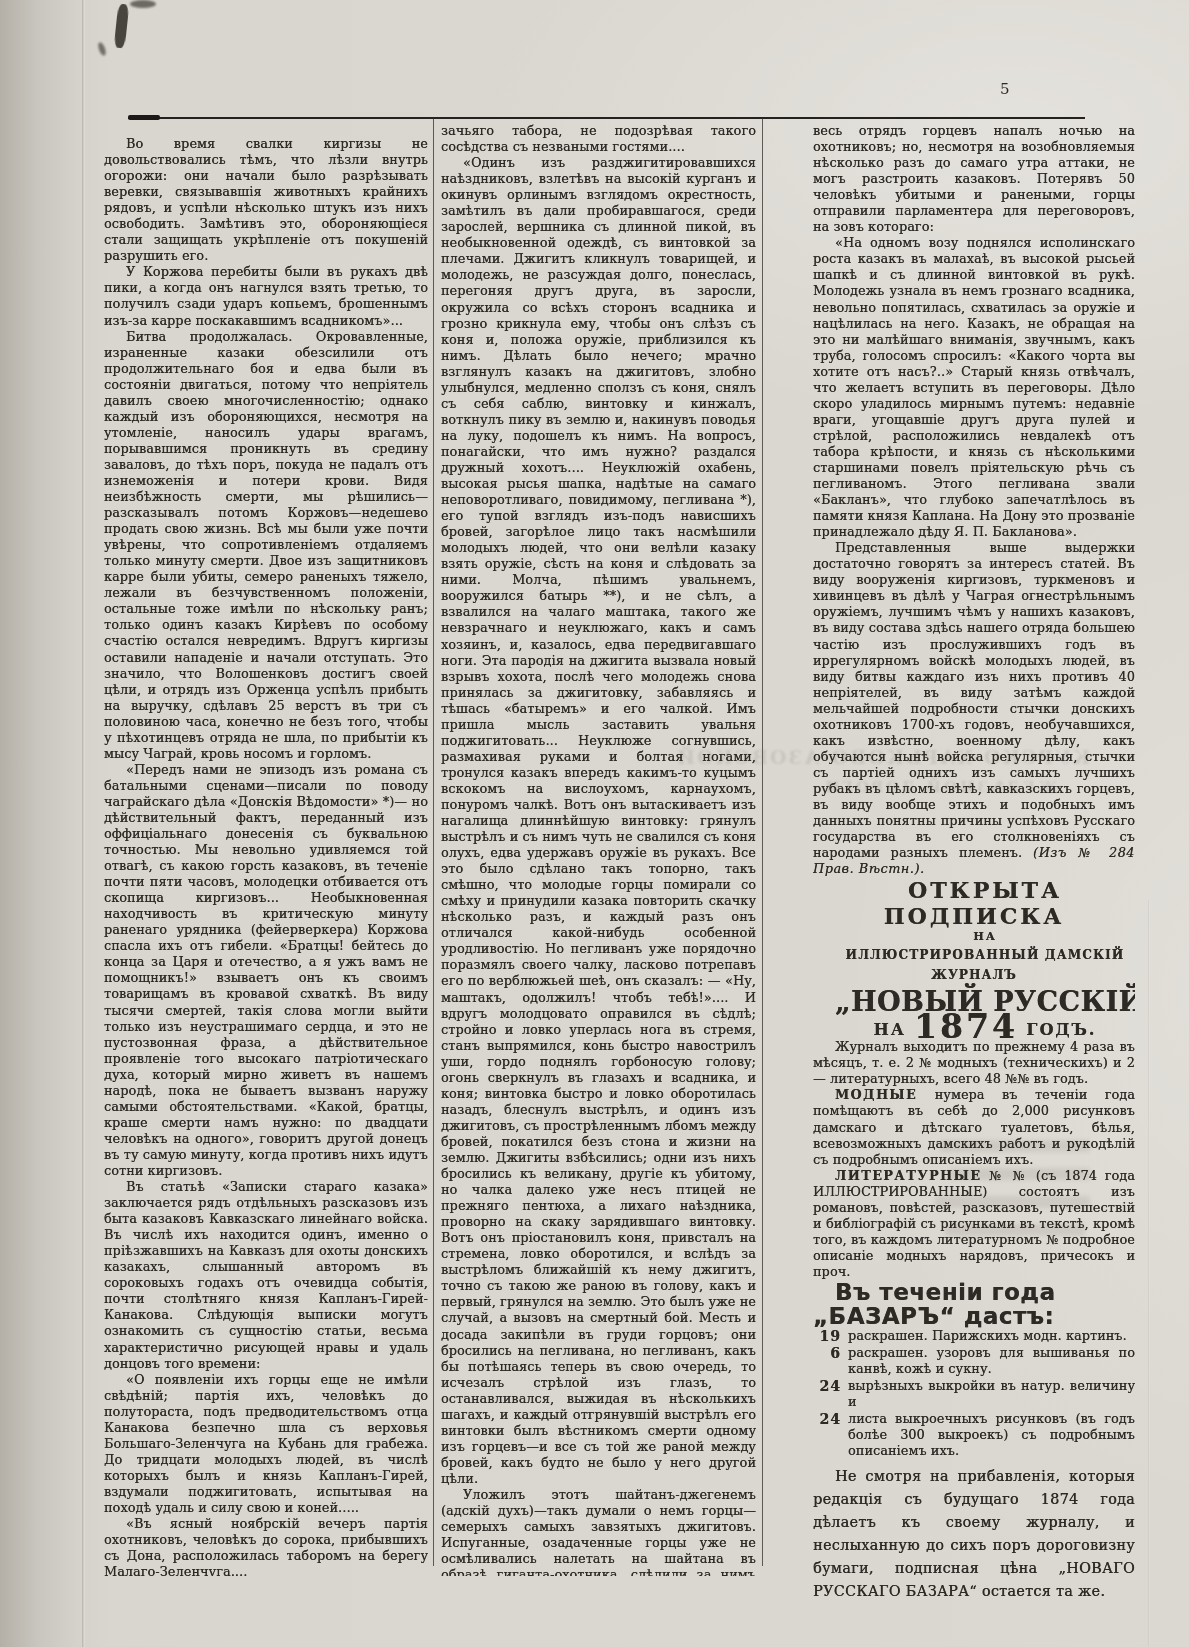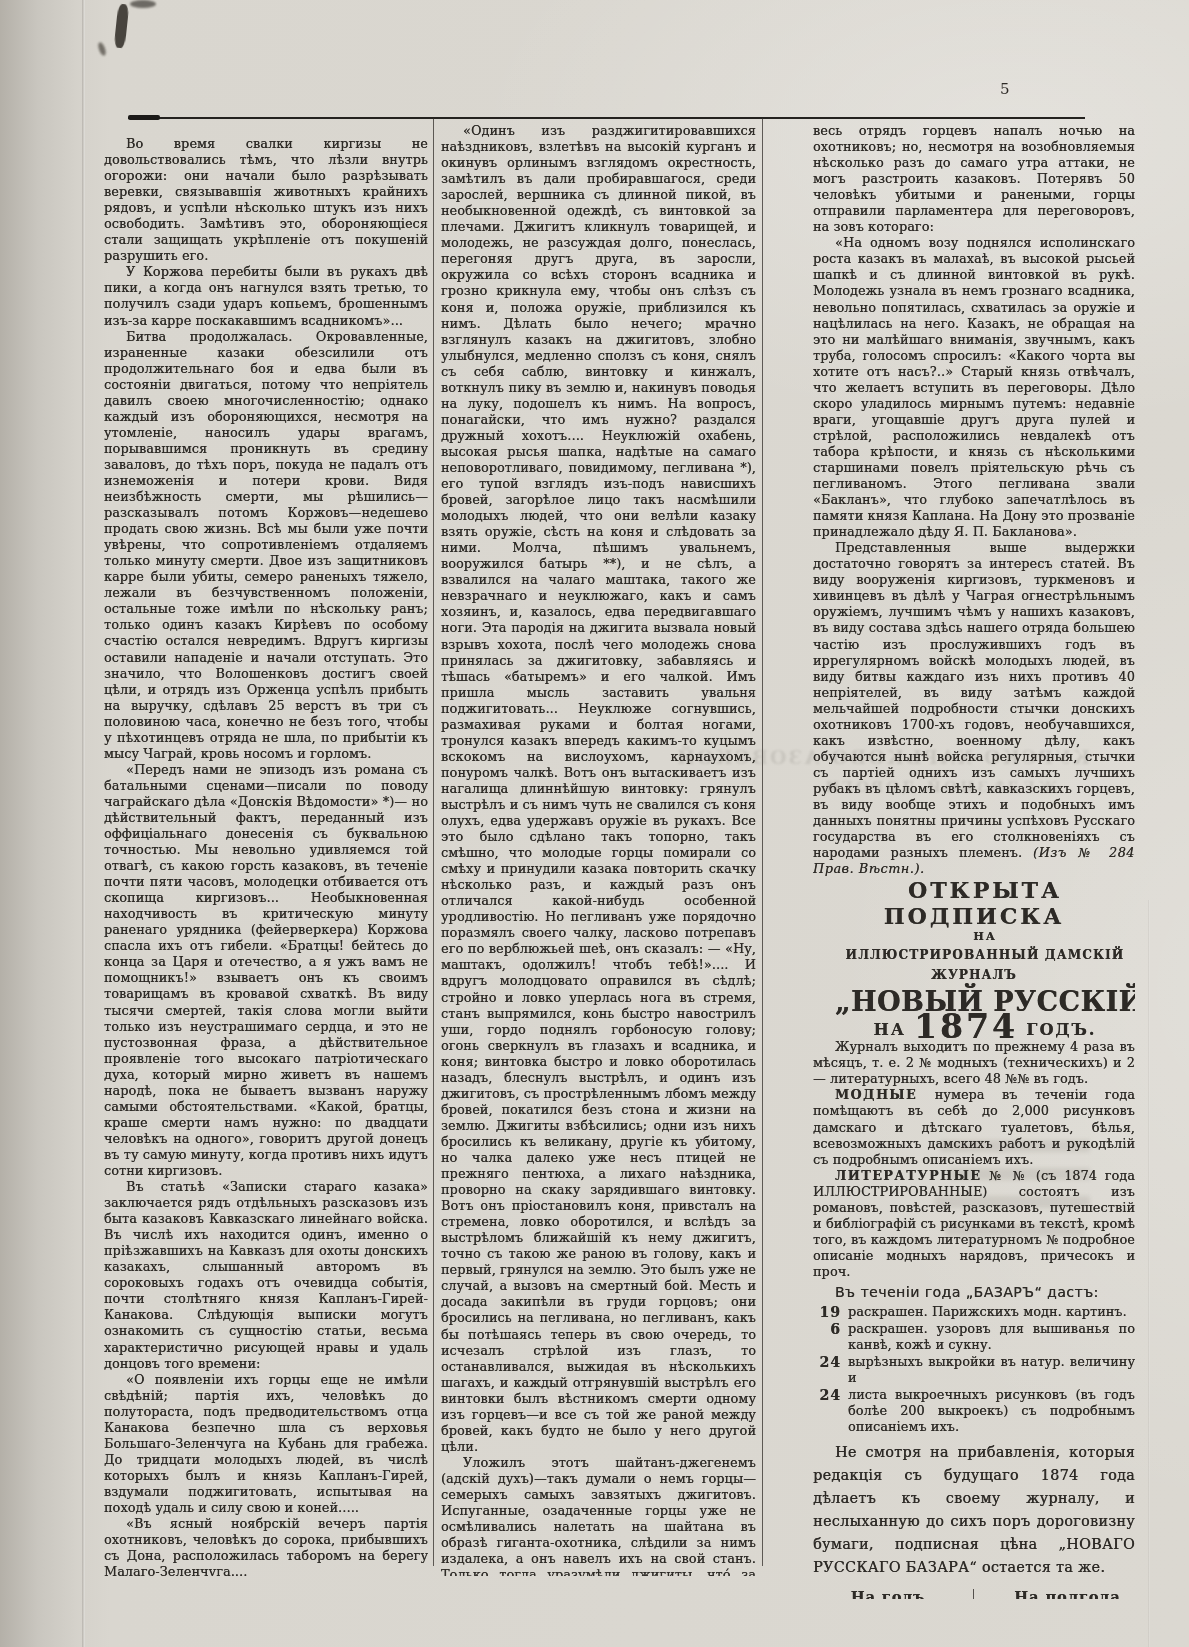--- a/index.html
+++ b/index.html
@@ -48,21 +48,21 @@
   
   .ad-h1{font-size:22px;font-weight:bold;letter-spacing:3px;text-align:center;margin:16px 0 2px;text-indent:0;line-height:26px;}
   .ad-na{font-size:11px;font-weight:bold;text-align:center;letter-spacing:2px;margin:2px 0;text-indent:0;}
   .ad-h2{font-size:12px;font-weight:bold;letter-spacing:1.2px;text-align:center;margin:4px 0 6px;text-indent:0;line-height:20px;}
   .ad-title{font-size:27px;font-weight:bold;letter-spacing:.5px;text-align:center;margin:4px 0 2px;text-indent:0;line-height:34px;white-space:nowrap;}
   .ad-year{ text-align:center;margin:0 0 8px;text-indent:0;}
   .ad-year .small{font-size:16px;font-weight:bold;letter-spacing:2px;}
   .ad-year .big{font-size:33px;font-weight:bold;letter-spacing:3px;vertical-align:-3px;}
   .lead{font-weight:bold;letter-spacing:1.5px;}
 
-  .gives-h{font-family:"DejaVu Sans", sans-serif;font-size:14px;font-weight:normal;letter-spacing:.5px;
+  .gives-h{font-family:"DejaVu Sans", sans-serif;font-size:23px;font-weight:bold;letter-spacing:.5px;
     text-align:left;margin:10px 0 6px;text-indent:0;line-height:24px;}
   .gives{margin:0;padding:0;list-style:none;}
   .gives li{display:flex;margin:0 0 1px;}
   .gives .n{flex:0 0 28px;text-align:right;padding-right:7px;font-weight:bold;font-size:14px;letter-spacing:1px;}
   .gives .t{flex:1;text-align:justify;}
 
   .note-p{font-size:14.3px;line-height:23px;letter-spacing:.35px;text-shadow:.4px 0 0 rgba(45,42,38,.9);margin-top:6px !important;}
 
   .prices{display:flex;margin-top:10px;position:relative;}
   .prices .pc{width:50%;box-sizing:border-box;}
@@ -104,20 +104,21 @@
   <p>У Коржова перебиты были въ рукахъ двѣ пики, а когда онъ нагнулся взять третью, то получилъ сзади ударъ копьемъ, брошеннымъ изъ-за карре поскакавшимъ всадникомъ»...</p>
   <p>Битва продолжалась. Окровавленные, израненные казаки обезсилили отъ продолжительнаго боя и едва были въ состояніи двигаться, потому что непріятель давилъ своею многочисленностію; однако каждый изъ обороняющихся, несмотря на утомленіе, наносилъ удары врагамъ, порывавшимся проникнуть въ средину заваловъ, до тѣхъ поръ, покуда не падалъ отъ изнеможенія и потери крови. Видя неизбѣжность смерти, мы рѣшились—разсказывалъ потомъ Коржовъ—недешево продать свою жизнь. Всѣ мы были уже почти увѣрены, что сопротивленіемъ отдаляемъ только минуту смерти. Двое изъ защитниковъ карре были убиты, семеро раненыхъ тяжело, лежали въ безчувственномъ положеніи, остальные тоже имѣли по нѣскольку ранъ; только одинъ казакъ Кирѣевъ по особому счастію остался невредимъ. Вдругъ киргизы оставили нападеніе и начали отступать. Это значило, что Волошенковъ достигъ своей цѣли, и отрядъ изъ Орженца успѣлъ прибыть на выручку, сдѣлавъ 25 верстъ въ три съ половиною часа, конечно не безъ того, чтобы у пѣхотинцевъ отряда не шла, по прибытіи къ мысу Чаграй, кровь носомъ и горломъ.</p>
   <p>«Передъ нами не эпизодъ изъ романа съ батальными сценами—писали по поводу чаграйскаго дѣла «Донскія Вѣдомости» *)— но дѣйствительный фактъ, переданный изъ оффиціальнаго донесенія съ буквальною точностью. Мы невольно удивляемся той отвагѣ, съ какою горсть казаковъ, въ теченіе почти пяти часовъ, молодецки отбивается отъ скопища киргизовъ... Необыкновенная находчивость въ критическую минуту раненаго урядника (фейерверкера) Коржова спасла ихъ отъ гибели. «Братцы! бейтесь до конца за Царя и отечество, а я ужъ вамъ не помощникъ!» взываетъ онъ къ своимъ товарищамъ въ кровавой схваткѣ. Въ виду тысячи смертей, такія слова могли выйти только изъ неустрашимаго сердца, и это не пустозвонная фраза, а дѣйствительное проявленіе того высокаго патріотическаго духа, который мирно живетъ въ нашемъ народѣ, пока не бываетъ вызванъ наружу самыми обстоятельствами. «Какой, братцы, краше смерти намъ нужно: по двадцати человѣкъ на одного», говоритъ другой донецъ въ ту самую минуту, когда противъ нихъ идутъ сотни киргизовъ.</p>
   <p>Въ статьѣ «Записки стараго казака» заключается рядъ отдѣльныхъ разсказовъ изъ быта казаковъ Кавказскаго линейнаго войска. Въ числѣ ихъ находится одинъ, именно о пріѣзжавшихъ на Кавказъ для охоты донскихъ казакахъ, слышанный авторомъ въ сороковыхъ годахъ отъ очевидца событія, почти столѣтняго князя Капланъ-Гирей-Канакова. Слѣдующія выписки могутъ ознакомить съ сущностію статьи, весьма характеристично рисующей нравы и удаль донцовъ того времени:</p>
   <p>«О появленіи ихъ горцы еще не имѣли свѣдѣній; партія ихъ, человѣкъ до полутораста, подъ предводительствомъ отца Канакова безпечно шла съ верховья Большаго-Зеленчуга на Кубань для грабежа. До тридцати молодыхъ людей, въ числѣ которыхъ былъ и князь Капланъ-Гирей, вздумали поджигитовать, испытывая на походѣ удаль и силу свою и коней.....</p>
   <p>«Въ ясный ноябрскій вечеръ партія охотниковъ, человѣкъ до сорока, прибывшихъ съ Дона, расположилась таборомъ на берегу Малаго-Зеленчуга....</p>
 
 </div>
 
 <div class="col" id="col2">
+  <p class="noindent">зачьяго табора, не подозрѣвая такого сосѣдства съ незваными гостями....</p>
   <p>«Одинъ изъ разджигитировавшихся наѣздниковъ, взлетѣвъ на высокій курганъ и окинувъ орлинымъ взглядомъ окрестность, замѣтилъ въ дали пробиравшагося, среди зарослей, вершника съ длинной пикой, въ необыкновенной одеждѣ, съ винтовкой за плечами. Джигитъ кликнулъ товарищей, и молодежь, не разсуждая долго, понеслась, перегоняя другъ друга, въ заросли, окружила со всѣхъ сторонъ всадника и грозно крикнула ему, чтобы онъ слѣзъ съ коня и, положа оружіе, приблизился къ нимъ. Дѣлать было нечего; мрачно взглянулъ казакъ на джигитовъ, злобно улыбнулся, медленно сползъ съ коня, снялъ съ себя саблю, винтовку и кинжалъ, воткнулъ пику въ землю и, накинувъ поводья на луку, подошелъ къ нимъ. На вопросъ, понагайски, что имъ нужно? раздался дружный хохотъ.... Неуклюжій охабень, высокая рысья шапка, надѣтые на самаго неповоротливаго, повидимому, пегливана *), его тупой взглядъ изъ-подъ нависшихъ бровей, загорѣлое лицо такъ насмѣшили молодыхъ людей, что они велѣли казаку взять оружіе, сѣсть на коня и слѣдовать за ними. Молча, пѣшимъ увальнемъ, вооружился батырь **), и не сѣлъ, а взвалился на чалаго маштака, такого же невзрачнаго и неуклюжаго, какъ и самъ хозяинъ, и, казалось, едва передвигавшаго ноги. Эта пародія на джигита вызвала новый взрывъ хохота, послѣ чего молодежь снова принялась за джигитовку, забавляясь и тѣшась «батыремъ» и его чалкой. Имъ пришла мысль заставить увальня поджигитовать... Неуклюже согнувшись, размахивая руками и болтая ногами, тронулся казакъ впередъ какимъ-то куцымъ вскокомъ на вислоухомъ, карнаухомъ, понуромъ чалкѣ. Вотъ онъ вытаскиваетъ изъ нагалища длиннѣйшую винтовку: грянулъ выстрѣлъ и съ нимъ чуть не свалился съ коня олухъ, едва удержавъ оружіе въ рукахъ. Все это было сдѣлано такъ топорно, такъ смѣшно, что молодые горцы помирали со смѣху и принудили казака повторить скачку нѣсколько разъ, и каждый разъ онъ отличался какой-нибудь особенной уродливостію. Но пегливанъ уже порядочно поразмялъ своего чалку, ласково потрепавъ его по верблюжьей шеѣ, онъ сказалъ: — «Ну, маштакъ, одолжилъ! чтобъ тебѣ!».... И вдругъ молодцовато оправился въ сѣдлѣ; стройно и ловко уперлась нога въ стремя, станъ выпрямился, конь быстро навострилъ уши, гордо поднялъ горбоносую голову; огонь сверкнулъ въ глазахъ и всадника, и коня; винтовка быстро и ловко оборотилась назадъ, блеснулъ выстрѣлъ, и одинъ изъ джигитовъ, съ прострѣленнымъ лбомъ между бровей, покатился безъ стона и жизни на землю. Джигиты взбѣсились; одни изъ нихъ бросились къ великану, другіе къ убитому, но чалка далеко уже несъ птицей не прежняго пентюха, а лихаго наѣздника, проворно на скаку зарядившаго винтовку. Вотъ онъ пріостановилъ коня, привсталъ на стремена, ловко оборотился, и вслѣдъ за выстрѣломъ ближайшій къ нему джигитъ, точно съ такою же раною въ голову, какъ и первый, грянулся на землю. Это былъ уже не случай, а вызовъ на смертный бой. Месть и досада закипѣли въ груди горцовъ; они бросились на пегливана, но пегливанъ, какъ бы потѣшаясь теперь въ свою очередь, то исчезалъ стрѣлой изъ глазъ, то останавливался, выжидая въ нѣсколькихъ шагахъ, и каждый отгрянувшій выстрѣлъ его винтовки былъ вѣстникомъ смерти одному изъ горцевъ—и все съ той же раной между бровей, какъ будто не было у него другой цѣли.</p>
   <p>Уложилъ этотъ шайтанъ-джегенемъ (адскій духъ)—такъ думали о немъ горцы—семерыхъ самыхъ завзятыхъ джигитовъ. Испуганные, озадаченные горцы уже не осмѣливались налетать на шайтана въ образѣ гиганта-охотника, слѣдили за нимъ издалека, а онъ навелъ ихъ на свой станъ. Только тогда уразумѣли джигиты, что́ за дьяволъ сыгралъ съ ними такую штуку....</p>
 
 </div>
 
 <div class="col" id="col3">
   <p class="noindent">весь отрядъ горцевъ напалъ ночью на охотниковъ; но, несмотря на возобновляемыя нѣсколько разъ до самаго утра аттаки, не могъ разстроить казаковъ. Потерявъ 50 человѣкъ убитыми и ранеными, горцы отправили парламентера для переговоровъ, на зовъ котораго:</p>
   <p>«На одномъ возу поднялся исполинскаго роста казакъ въ малахаѣ, въ высокой рысьей шапкѣ и съ длинной винтовкой въ рукѣ. Молодежь узнала въ немъ грознаго всадника, невольно попятилась, схватилась за оружіе и нацѣлилась на него. Казакъ, не обращая на это ни малѣйшаго вниманія, звучнымъ, какъ труба, голосомъ спросилъ: «Какого чорта вы хотите отъ насъ?..» Старый князь отвѣчалъ, что желаетъ вступить въ переговоры. Дѣло скоро уладилось мирнымъ путемъ: недавніе враги, угощавшіе другъ друга пулей и стрѣлой, расположились невдалекѣ отъ табора крѣпости, и князь съ нѣсколькими старшинами повелъ пріятельскую рѣчь съ пегливаномъ. Этого пегливана звали «Бакланъ», что глубоко запечатлѣлось въ памяти князя Каплана. На Дону это прозваніе принадлежало дѣду Я. П. Бакланова».</p>
   <p><span>Представленныя выше выдержки достаточно говорятъ за интересъ статей. Въ виду вооруженія киргизовъ, туркменовъ и хивинцевъ въ дѣлѣ у Чаграя огнестрѣльнымъ оружіемъ, лучшимъ чѣмъ у нашихъ казаковъ, въ виду состава здѣсь нашего отряда большею частію изъ прослужившихъ годъ въ иррегулярномъ войскѣ молодыхъ людей, въ виду битвы каждаго изъ нихъ противъ 40 непріятелей, въ виду затѣмъ каждой мельчайшей подробности стычки донскихъ охотниковъ 1700-хъ годовъ, необучавшихся, какъ извѣстно, военному дѣлу, какъ обучаются нынѣ войска регулярныя, стычки съ партіей однихъ изъ самыхъ лучшихъ рубакъ въ цѣломъ свѣтѣ, кавказскихъ горцевъ, въ виду вообще этихъ и подобныхъ имъ данныхъ понятны причины успѣховъ Русскаго государства въ его столкновеніяхъ съ народами разныхъ племенъ.</span> <span class="src">(Изъ № 284 Прав. Вѣстн.).</span></p>
 
@@ -141,21 +142,21 @@
       <li>
           <span class="n">6</span>
           <span class="t">раскрашен. узоровъ для вышиванья по канвѣ, кожѣ и сукну.</span>
         </li>
       <li>
           <span class="n">24</span>
           <span class="t">вырѣзныхъ выкройки въ натур. величину и</span>
         </li>
       <li>
           <span class="n">24</span>
-          <span class="t">листа выкроечныхъ рисунковъ (въ годъ болѣе 200 выкроекъ) съ подробнымъ описаніемъ ихъ.</span>
+          <span class="t">листа выкроечныхъ рисунковъ (въ годъ болѣе 300 выкроекъ) съ подробнымъ описаніемъ ихъ.</span>
         </li>
     </ul>
 
     <p class="note-p">Не смотря на прибавленія, которыя редакція съ будущаго 1874 года дѣлаетъ къ своему журналу, и неслыханную до сихъ поръ дороговизну бумаги, подписная цѣна „НОВАГО РУССКАГО БАЗАРА“ остается та же.</p>
 
     <div class="prices">
       <div class="pc left">
         <p class="p-head">На годъ.</p>
 
       </div>

